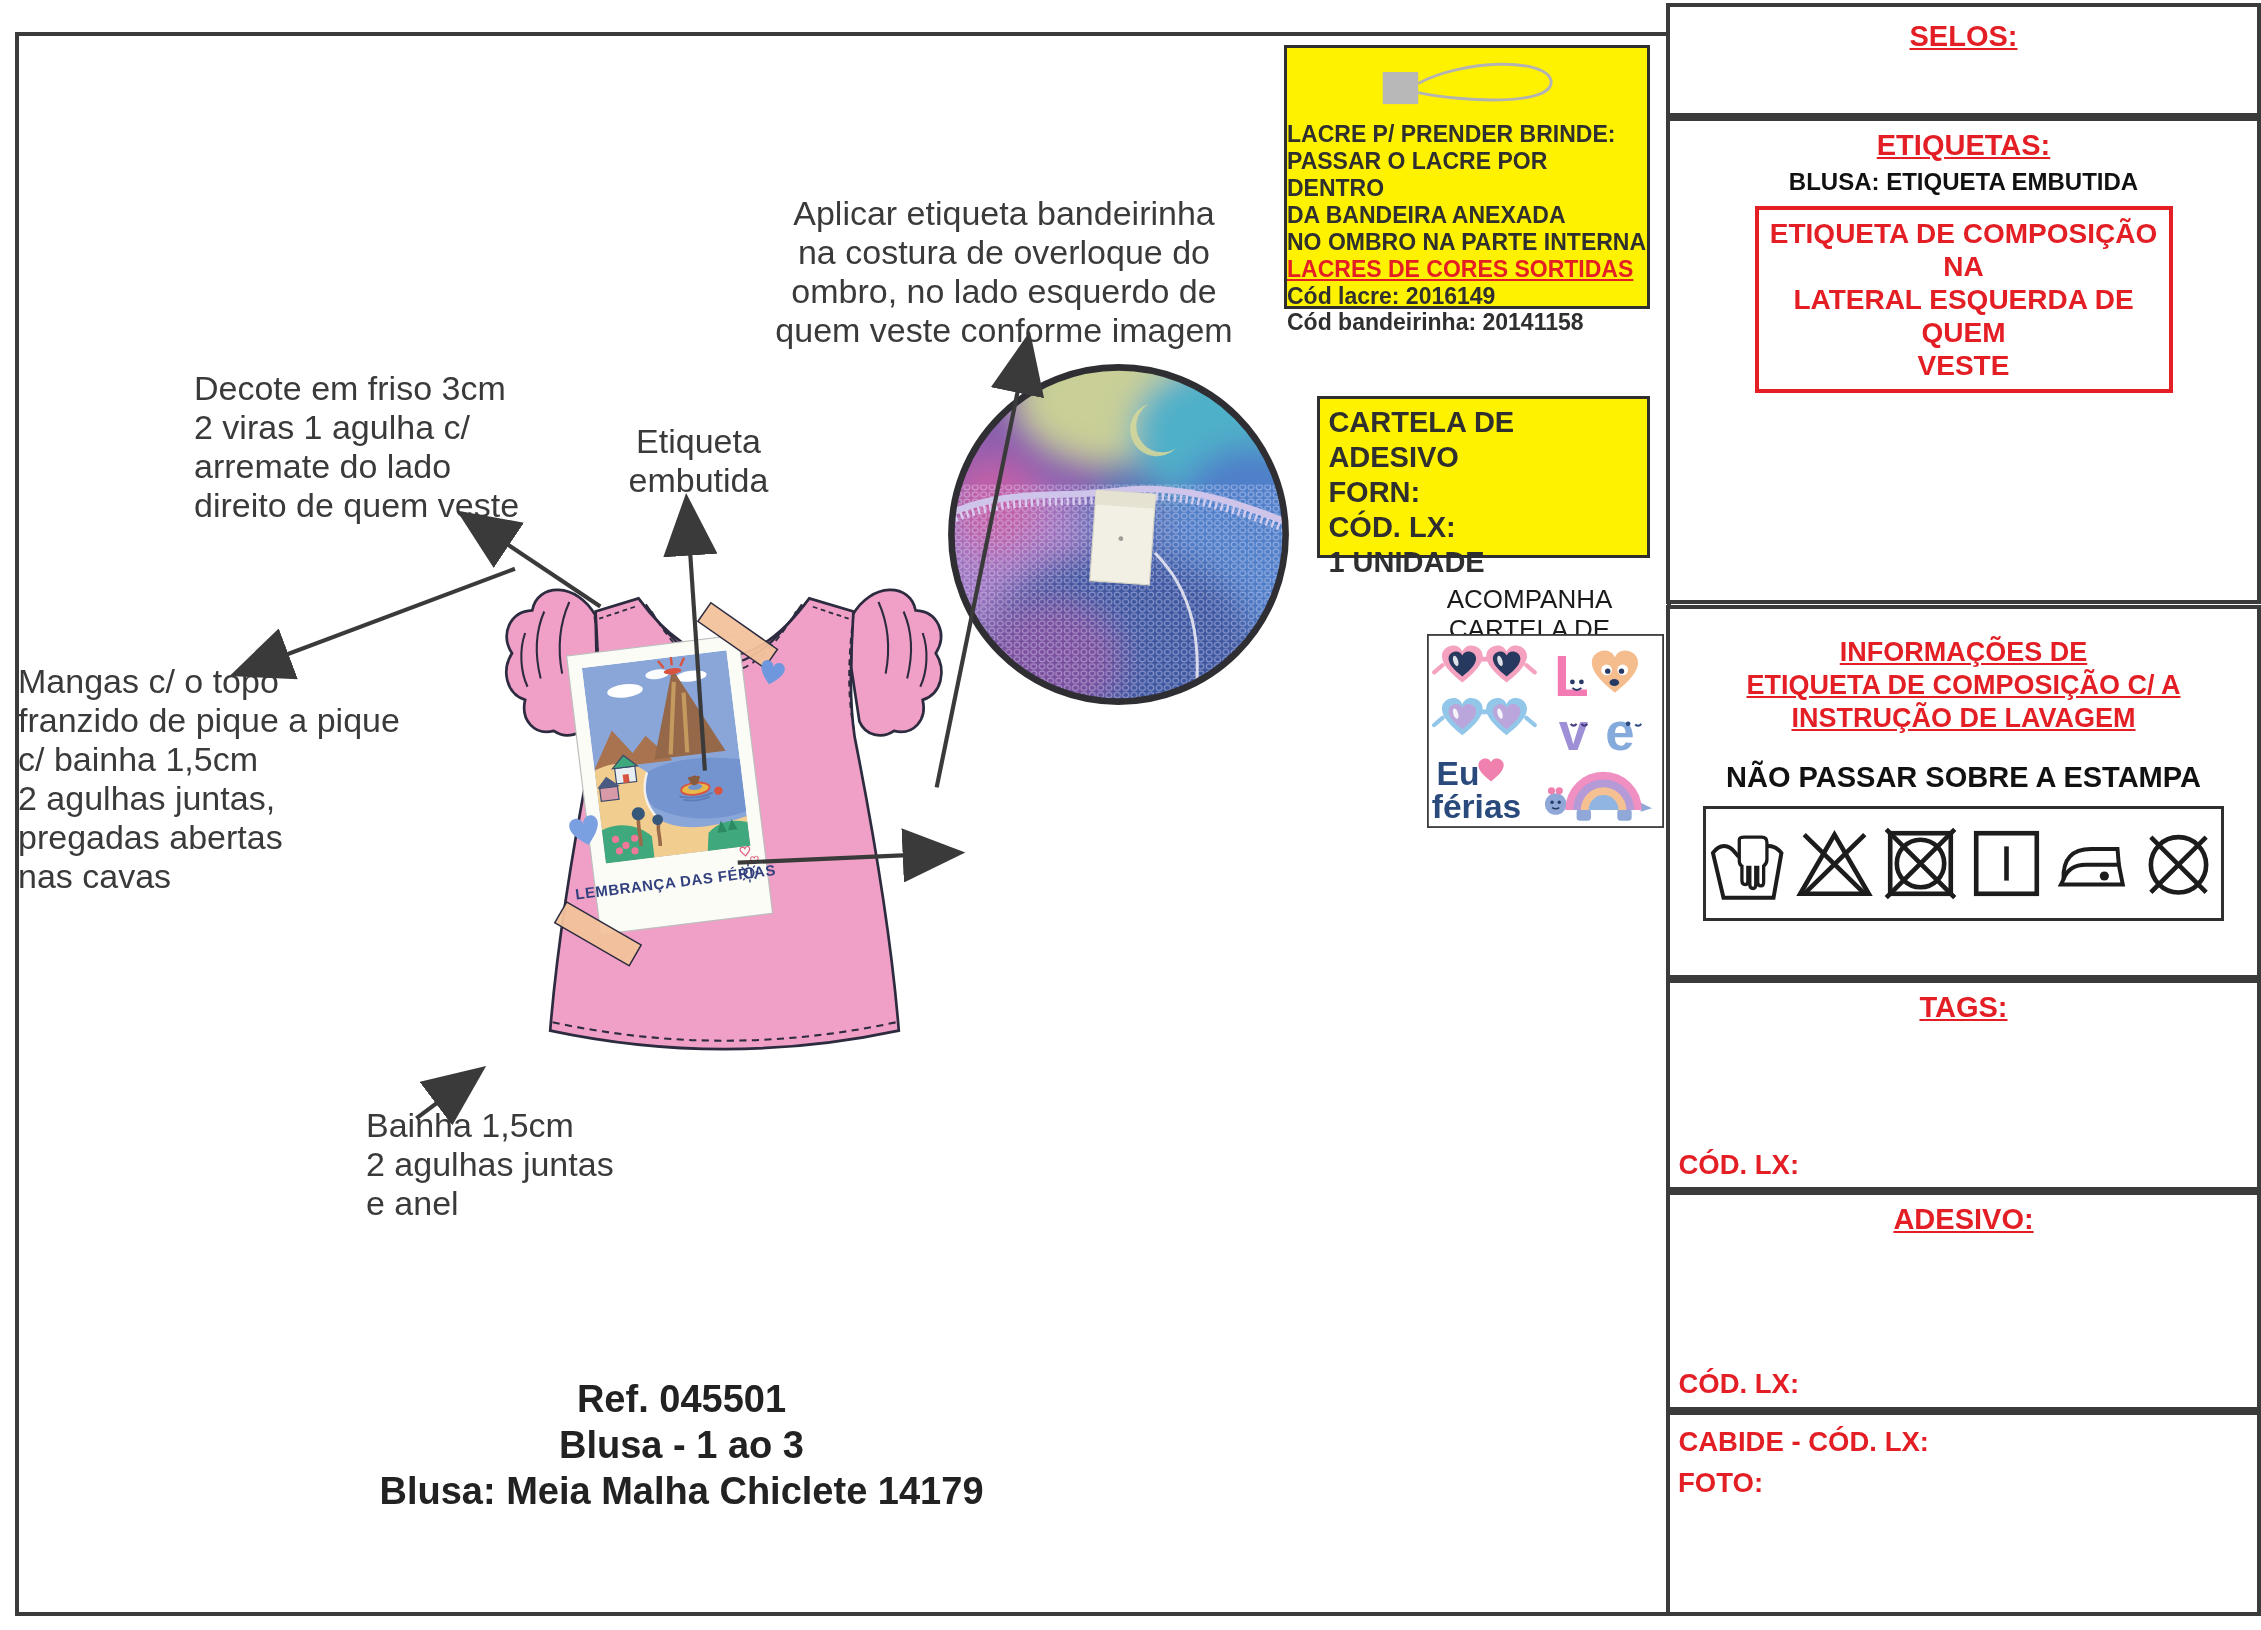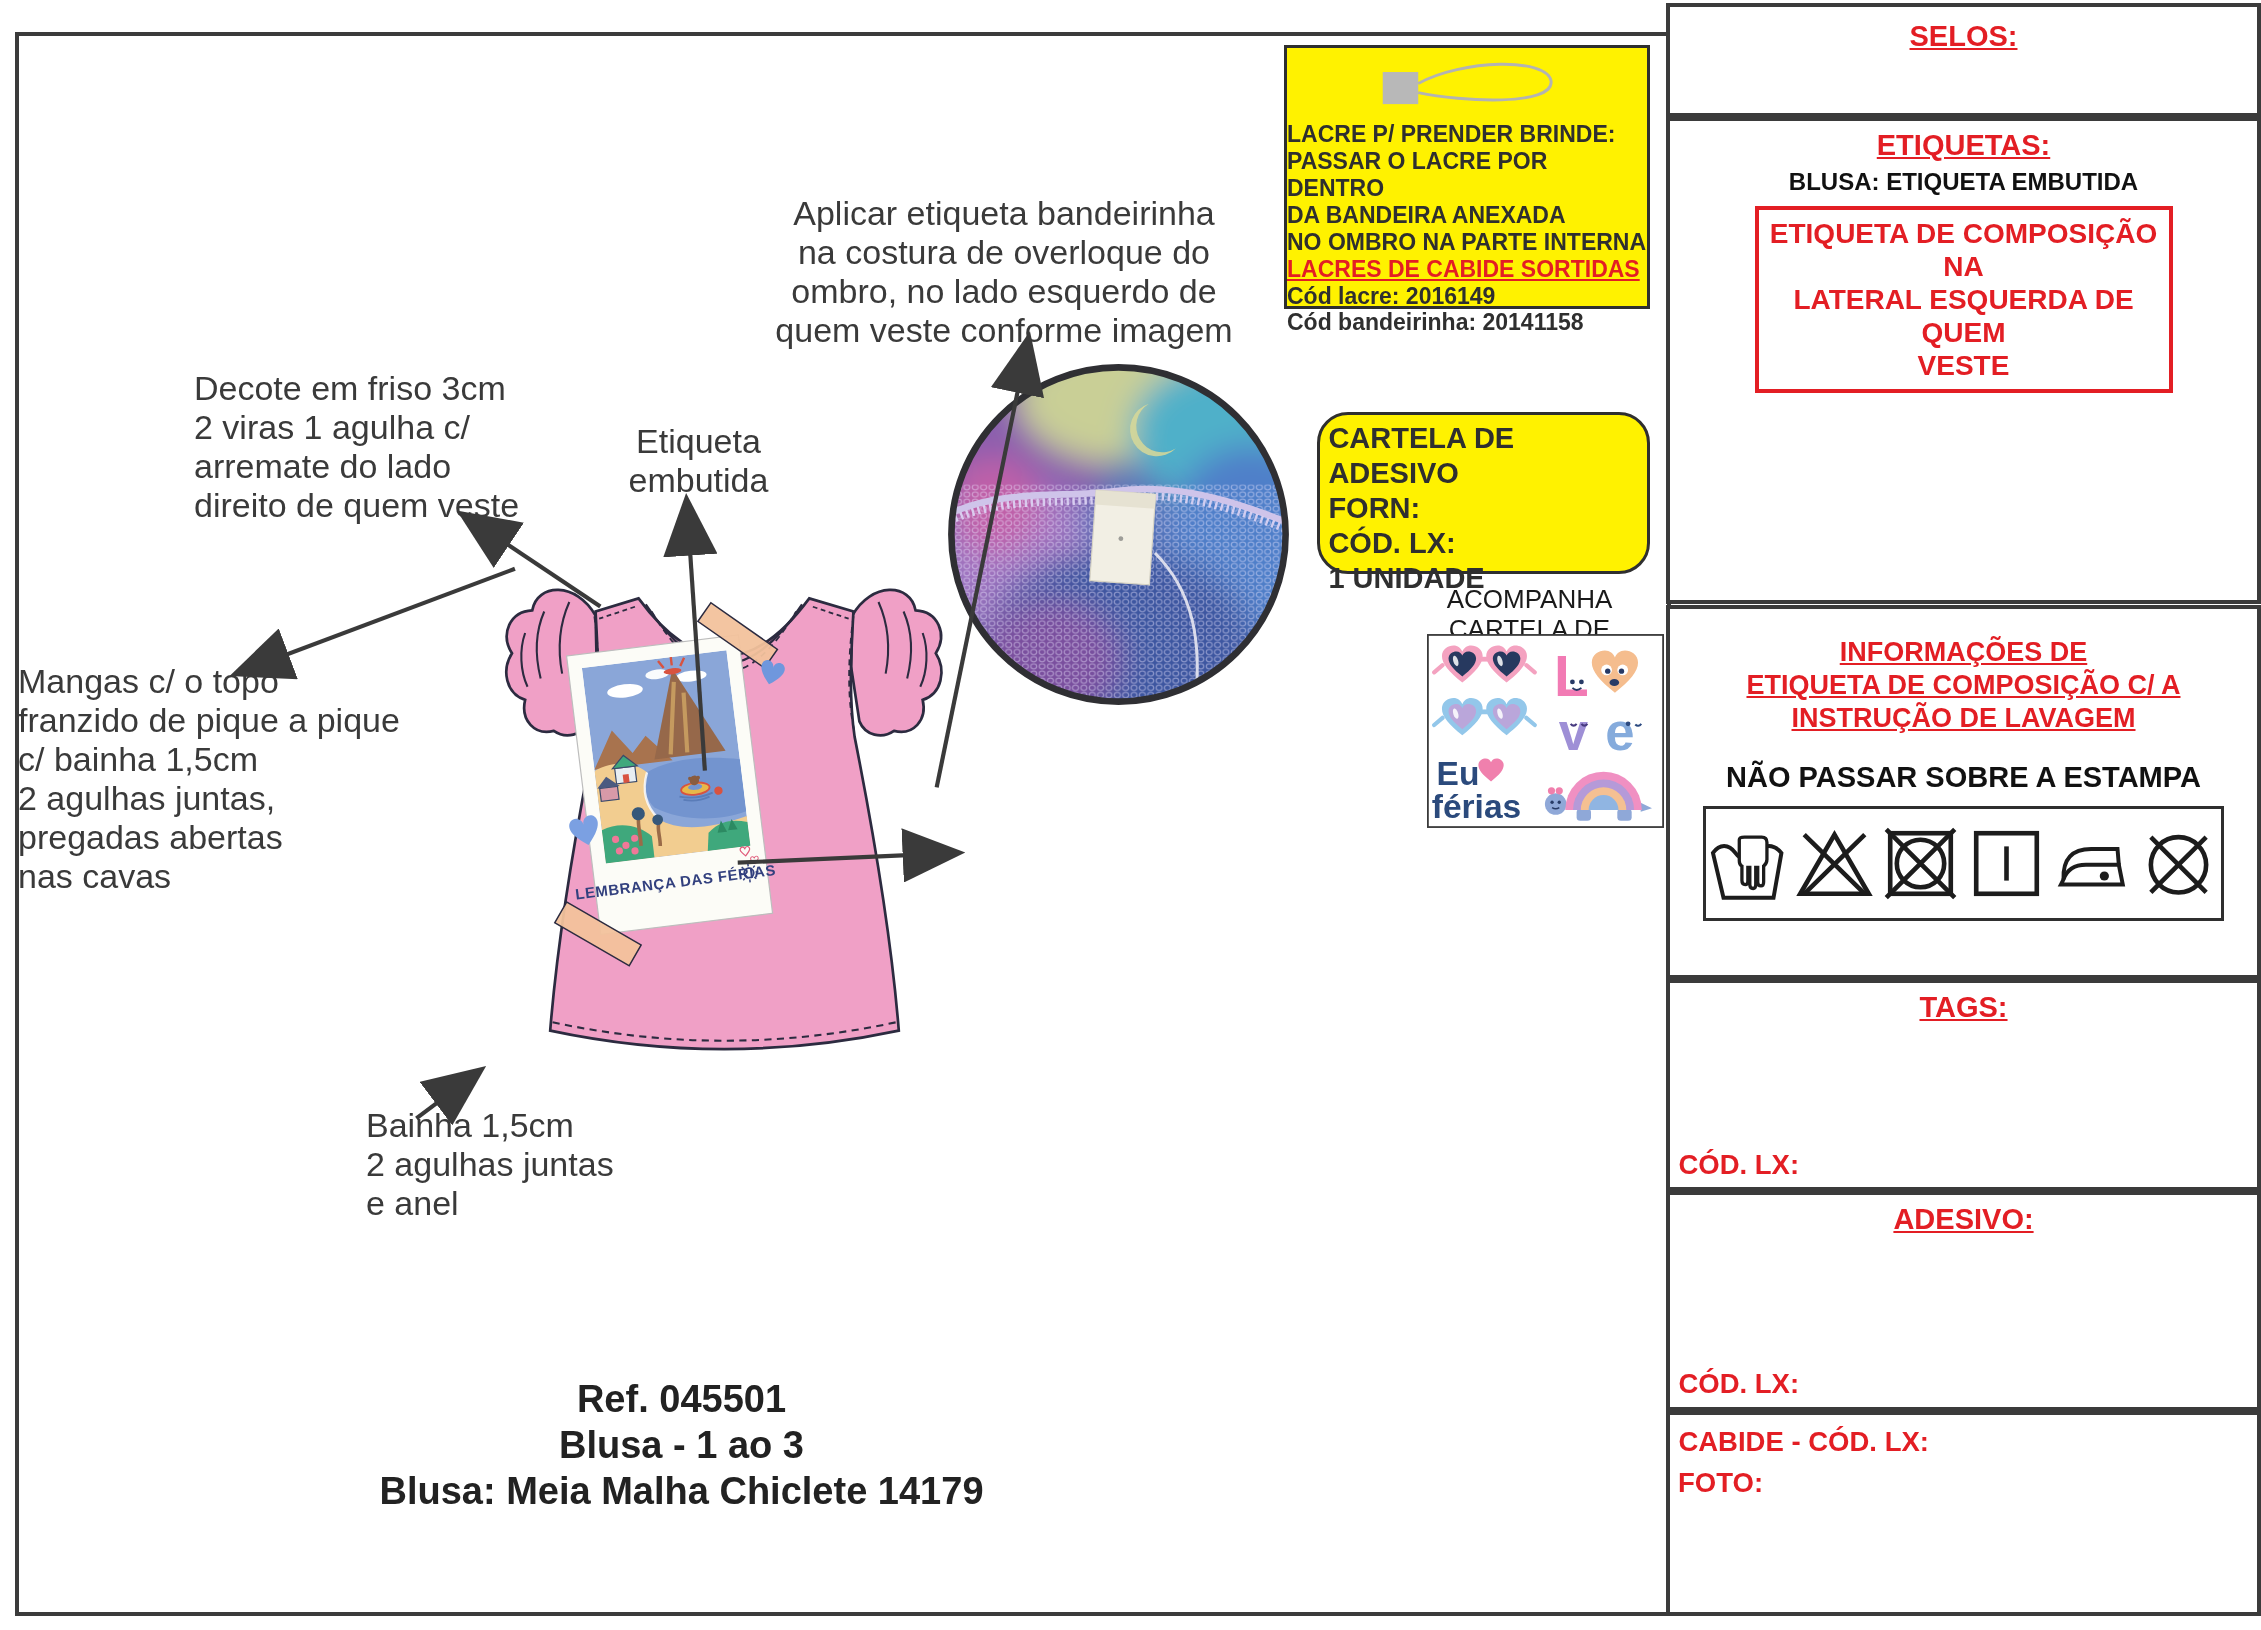--- a/index.html
+++ b/index.html
@@ -11,22 +11,22 @@
   #main-panel{left:15px;top:32px;width:1656px;height:1584px;border:4.8px solid #3b3b3b;box-sizing:border-box;}
   
   .ann{position:absolute;font-size:34px;line-height:39px;color:#3a3a3a;}
   .ann.center{text-align:center;}
   
   .ybox{position:absolute;background:#fff200;border:3.6px solid #2f2f2f;box-sizing:border-box;}
   #lacre-box{left:1284px;top:45px;width:366px;height:264px;text-align:left;}
   #lacre-box .l{font-weight:bold;font-size:23px;line-height:27px;color:#2f2f2f;}
   #lacre-box .red{color:#e31e24;text-decoration:underline;}
   #lacre-box .cod{font-weight:bold;font-size:23px;line-height:26px;color:#2f2f2f;}
-  #cartela-box{left:1317px;top:412px;width:333px;height:162px;padding:6px 8.4px;
-               font-weight:bold;font-size:29px;line-height:35px;color:#2f2f2f;border-radius:31px;}
+  #cartela-box{left:1317px;top:396px;width:333px;height:162px;padding:6px 8.4px;
+               font-weight:bold;font-size:29px;line-height:35px;color:#2f2f2f;}
   #acompanha{left:1392px;top:584px;width:275px;text-align:center;font-weight:normal;
              font-size:26px;line-height:30px;color:#1a1a1a;}
   #ref-block{left:332px;top:1376px;width:699px;text-align:center;font-weight:bold;
              font-size:38px;line-height:46px;color:#222222;}
   
   .sec{position:absolute;left:1666px;width:595px;border:4.8px solid #3b3b3b;box-sizing:border-box;background:#ffffff;}
   .rhead{text-align:center;color:#e31e24;font-weight:bold;font-size:29px;text-decoration:underline;}
   .rsmall{color:#e31e24;font-weight:bold;font-size:27.5px;}
   #brand-label{width:154px;height:188px;margin:6px auto 0;background:#f8cbd7;text-align:center;}
   #brand-label .b1{padding-top:47px;font-size:27.5px;font-weight:bold;color:rgba(255,255,255,0.95);}
@@ -47,21 +47,21 @@
 
   <div id="lacre-box" class="ybox">
     <svg width="191" height="63" viewBox="0 0 320 110" style="margin:8.4px auto 1.2px;">
       <rect x="12" y="28" width="62" height="56" fill="#b8b8b8"></rect>
       <path d="M74,48 C150,6 300,2 306,44 C310,88 150,80 74,64" stroke="#b3b3b3" stroke-width="5" fill="none"></path>
     </svg>
     <div class="l">LACRE P/ PRENDER BRINDE:</div>
     <div class="l">PASSAR O LACRE POR DENTRO</div>
     <div class="l">DA BANDEIRA ANEXADA</div>
     <div class="l">NO OMBRO NA PARTE INTERNA</div>
-    <div class="l red">LACRES DE CABIDE SORTIDAS</div>
+    <div class="l red">LACRES DE CORES SORTIDAS</div>
     <div class="cod">Cód lacre: 2016149</div>
     <div class="cod">Cód bandeirinha: 20141158</div>
   </div>
 
   <div id="cartela-box" class="ybox pre">CARTELA DE ADESIVO
 FORN:
 CÓD. LX:
 1 UNIDADE</div>
 
   <div id="acompanha" class="abs pre">ACOMPANHA

